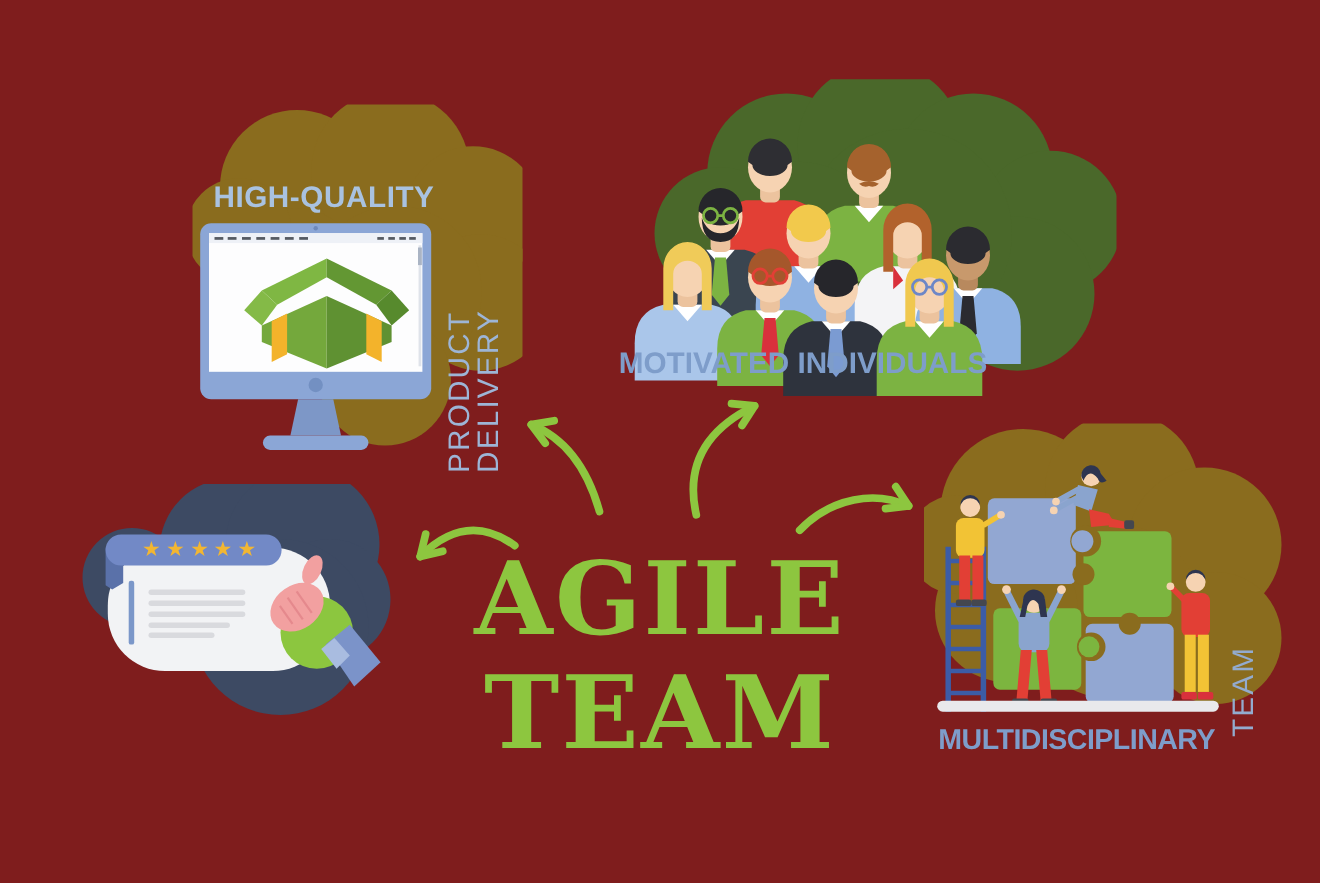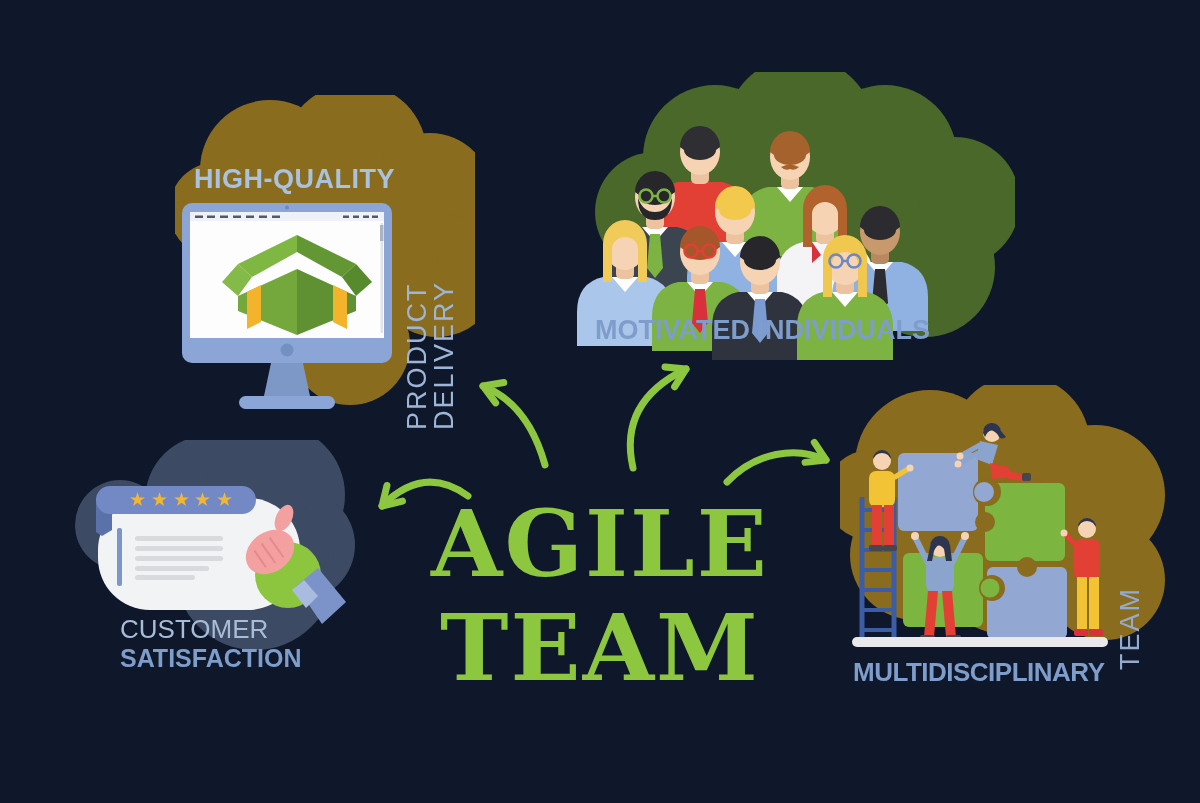--- a/index.html
+++ b/index.html
@@ -1,16 +1,16 @@
 <!DOCTYPE html>
 <html><head>
 <meta charset="utf-8">
 <style>
   html,body{margin:0;padding:0;background:#000;}
-  .canvas{position:relative;width:1200px;height:803px;background:#0f172a;overflow:hidden;
+  .canvas{position:relative;width:1200px;height:803px;background:#7f1d1d;overflow:hidden;
           font-family:"Liberation Sans",sans-serif;}
   .abs{position:absolute;}
   .cap{font-weight:700;color:#7e9dca;font-size:27px;line-height:1;}
   .cap-light{color:#a9c2e0;}
   .vtext{writing-mode:vertical-rl;transform:rotate(180deg);font-size:27px;line-height:1;
          letter-spacing:2px;color:#9db5d6;}
   .title-line{font-family:"DejaVu Serif",serif;font-weight:700;font-size:92px;line-height:1;
               color:#8dc63f;letter-spacing:2px;text-align:center;}
   .star{position:absolute;font-size:19px;line-height:1;color:#f2b632;}
   svg{display:block;}
@@ -169,21 +169,21 @@
     </g>
     <g transform="translate(270,193)">
       <use href="#p-torso" fill="#7cb342"></use>
         <use href="#p-collar" fill="#ffffff"></use>
       <use href="#p-neck" fill="#ecc39e"></use>
         <use href="#p-head" fill="#f6d3b2"></use>
       <use href="#p-hairf" fill="#f0c84f"></use>
         <use href="#p-glasses" stroke="#6d87c7"></use>
     </g>
   </svg>
-  <div class="abs cap" style="left:530px;top:317px;width:400px;text-align:right">MOTIVATED INDIVIDUALS</div>
+  <div class="abs cap" style="left:530px;top:317px;width:400px;text-align:center">MOTIVATED INDIVIDUALS</div>
 
   <svg class="abs" style="left:60px;top:440px" width="310" height="250" viewBox="0 0 310 250">
     <g fill="#3d4a63">
       <circle cx="150" cy="60" r="65"></circle>
         <circle cx="215" cy="55" r="70"></circle>
       <circle cx="240" cy="105" r="55"></circle>
         <circle cx="195" cy="130" r="80"></circle>
       <circle cx="120" cy="110" r="60"></circle>
         <circle cx="60" cy="85" r="45"></circle>
     </g>
@@ -211,24 +211,20 @@
           <line x1="208" y1="100" x2="208" y2="124"></line>
         <line x1="218" y1="100" x2="218" y2="124"></line>
       </g>
     </g>
   </svg>
   <span class="star" style="left:129px;top:490px">★</span>
   <span class="star" style="left:151px;top:490px">★</span>
   <span class="star" style="left:173px;top:490px">★</span>
   <span class="star" style="left:194px;top:490px">★</span>
   <span class="star" style="left:216px;top:490px">★</span>
-  <div class="abs" style="left:120px;top:616px">
-    <div style="font-size:26px;font-weight:300;color:#a7bcd6;line-height:1.05">CUSTOMER</div>
-    <div class="cap" style="font-size:25px;margin-top:3px">SATISFACTION</div>
-  </div>
 
   <svg class="abs" style="left:840px;top:385px" width="340" height="275" viewBox="0 0 340 275">
     <g fill="#8a6c1e">
       <circle cx="90" cy="80" r="75"></circle>
         <circle cx="180" cy="60" r="70"></circle>
       <circle cx="255" cy="110" r="70"></circle>
         <circle cx="265" cy="195" r="60"></circle>
       <circle cx="170" cy="170" r="80"></circle>
         <circle cx="75" cy="170" r="65"></circle>
       <circle cx="30" cy="110" r="45"></circle>

